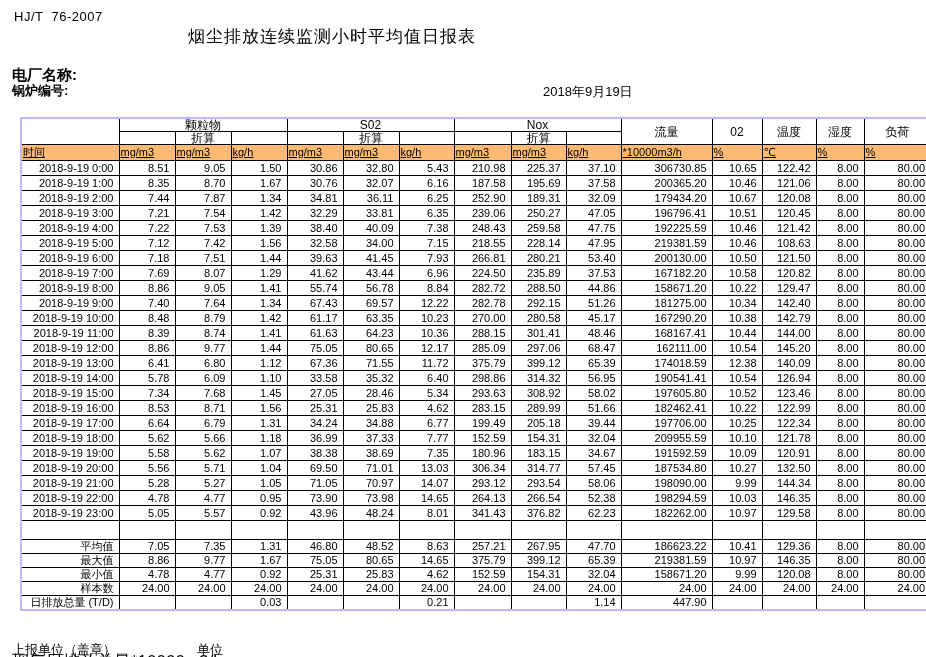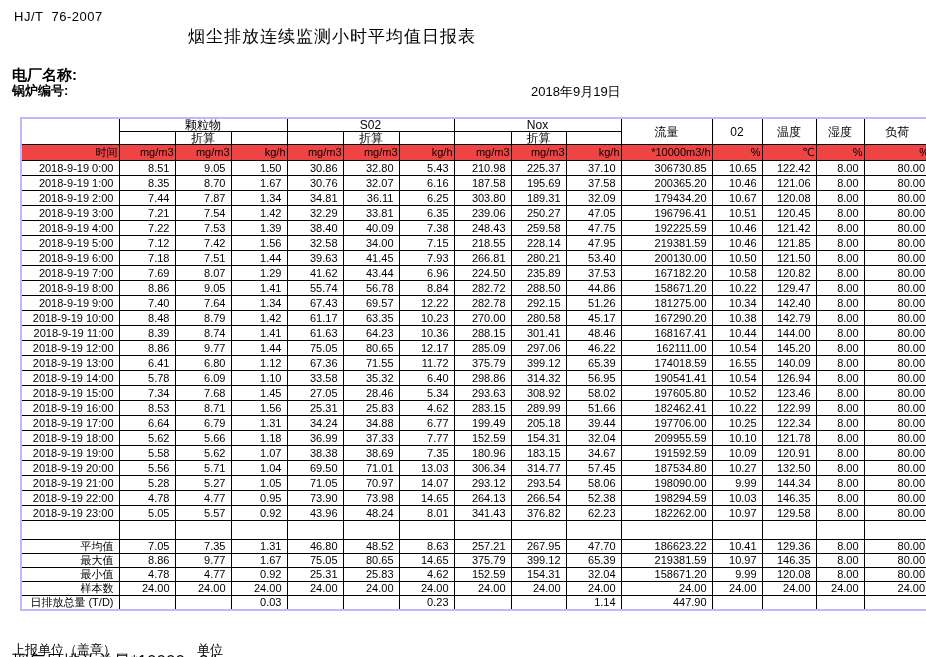--- a/index.html
+++ b/index.html
@@ -5,41 +5,41 @@
   html,body{margin:0;padding:0;}
   body{
     width:926px;height:657px;background:#ffffff;position:relative;overflow:hidden;
     font-family:"Liberation Sans","DejaVu Sans",sans-serif;color:#000;
   }
   .abs{position:absolute;white-space:pre;}
   .std-no{left:14px;top:9px;font-size:13px;font-weight:normal;letter-spacing:.5px;}
   .title{left:332px;top:25px;transform:translateX(-50%);font-size:17px;font-weight:normal;letter-spacing:1px;}
   .plant{left:12px;top:66px;font-size:15px;font-weight:bold;}
   .boiler{left:12px;top:82px;font-size:13px;font-weight:bold;}
-  .date{left:531px;top:83px;font-size:13px;}
+  .date{left:543px;top:83px;font-size:13px;}
   .foot1{left:12px;top:650px;font-size:17px;}
   .foot2{left:12px;top:641px;font-size:13px;}
   .foot3{left:197px;top:641px;font-size:13px;}
 
   table.report{
     position:absolute;left:20px;top:117px;width:910px;
     border-collapse:collapse;table-layout:fixed;
     border:2px solid #c4b5fd;
   }
   table.report td{
     border:1px solid #000;
     height:14px;line-height:13px;
     padding:0 5px 0 2px;
     font-size:11px;
     text-align:right;
     white-space:nowrap;overflow:hidden;
   }
   table.report thead td{text-align:center;padding:0 1px;}
   table.report tr.grp td{height:12px;line-height:12px;font-size:12px;}
-  table.report tr.units td{height:15px;line-height:15px;background:#ef4444;text-align:right;}
+  table.report tr.units td{height:15px;line-height:15px;background:#fdba74;text-align:left;text-decoration:underline;}
   td.time-cell{text-align:right;padding-right:4px;}
   tr.spacer td{height:18px;}
   tr.summary td{height:13px;line-height:13px;}
   td.label-cell{text-align:right;padding-right:4px;margin-left:14px;}
   td.label-left{text-align:left;padding-left:2px;}
 </style>
 </head>
 <body>
 
 <div class="abs std-no">HJ/T  76-2007</div>
@@ -143,21 +143,21 @@
         <td>80.00</td>
       </tr>
       <tr class="data">
         <td class="time-cell">2018-9-19 2:00</td>
         <td>7.44</td>
         <td>7.87</td>
         <td>1.34</td>
         <td>34.81</td>
         <td>36.11</td>
         <td>6.25</td>
-        <td>303.80</td>
+        <td>252.90</td>
         <td>189.31</td>
         <td>32.09</td>
         <td>179434.20</td>
         <td>10.67</td>
         <td>120.08</td>
         <td>8.00</td>
         <td>80.00</td>
       </tr>
       <tr class="data">
         <td class="time-cell">2018-9-19 3:00</td>
@@ -199,21 +199,21 @@
         <td>7.42</td>
         <td>1.56</td>
         <td>32.58</td>
         <td>34.00</td>
         <td>7.15</td>
         <td>218.55</td>
         <td>228.14</td>
         <td>47.95</td>
         <td>219381.59</td>
         <td>10.46</td>
-        <td>121.85</td>
+        <td>108.63</td>
         <td>8.00</td>
         <td>80.00</td>
       </tr>
       <tr class="data">
         <td class="time-cell">2018-9-19 6:00</td>
         <td>7.18</td>
         <td>7.51</td>
         <td>1.44</td>
         <td>39.63</td>
         <td>41.45</td>
@@ -315,40 +315,40 @@
       <tr class="data">
         <td class="time-cell">2018-9-19 12:00</td>
         <td>8.86</td>
         <td>9.77</td>
         <td>1.44</td>
         <td>75.05</td>
         <td>80.65</td>
         <td>12.17</td>
         <td>285.09</td>
         <td>297.06</td>
-        <td>46.22</td>
+        <td>68.47</td>
         <td>162111.00</td>
         <td>10.54</td>
         <td>145.20</td>
         <td>8.00</td>
         <td>80.00</td>
       </tr>
       <tr class="data">
         <td class="time-cell">2018-9-19 13:00</td>
         <td>6.41</td>
         <td>6.80</td>
         <td>1.12</td>
         <td>67.36</td>
         <td>71.55</td>
         <td>11.72</td>
         <td>375.79</td>
         <td>399.12</td>
         <td>65.39</td>
         <td>174018.59</td>
-        <td>16.55</td>
+        <td>12.38</td>
         <td>140.09</td>
         <td>8.00</td>
         <td>80.00</td>
       </tr>
       <tr class="data">
         <td class="time-cell">2018-9-19 14:00</td>
         <td>5.78</td>
         <td>6.09</td>
         <td>1.10</td>
         <td>33.58</td>
@@ -601,21 +601,21 @@
         <td>24.00</td>
         <td>24.00</td>
       </tr>
       <tr class="summary">
         <td class="label-left">日排放总量 (T/D)</td>
         <td></td>
         <td></td>
         <td>0.03</td>
         <td></td>
         <td></td>
-        <td>0.23</td>
+        <td>0.21</td>
         <td></td>
         <td></td>
         <td>1.14</td>
         <td>447.90</td>
         <td></td>
         <td></td>
         <td></td>
         <td></td>
       </tr>
     </tbody>

